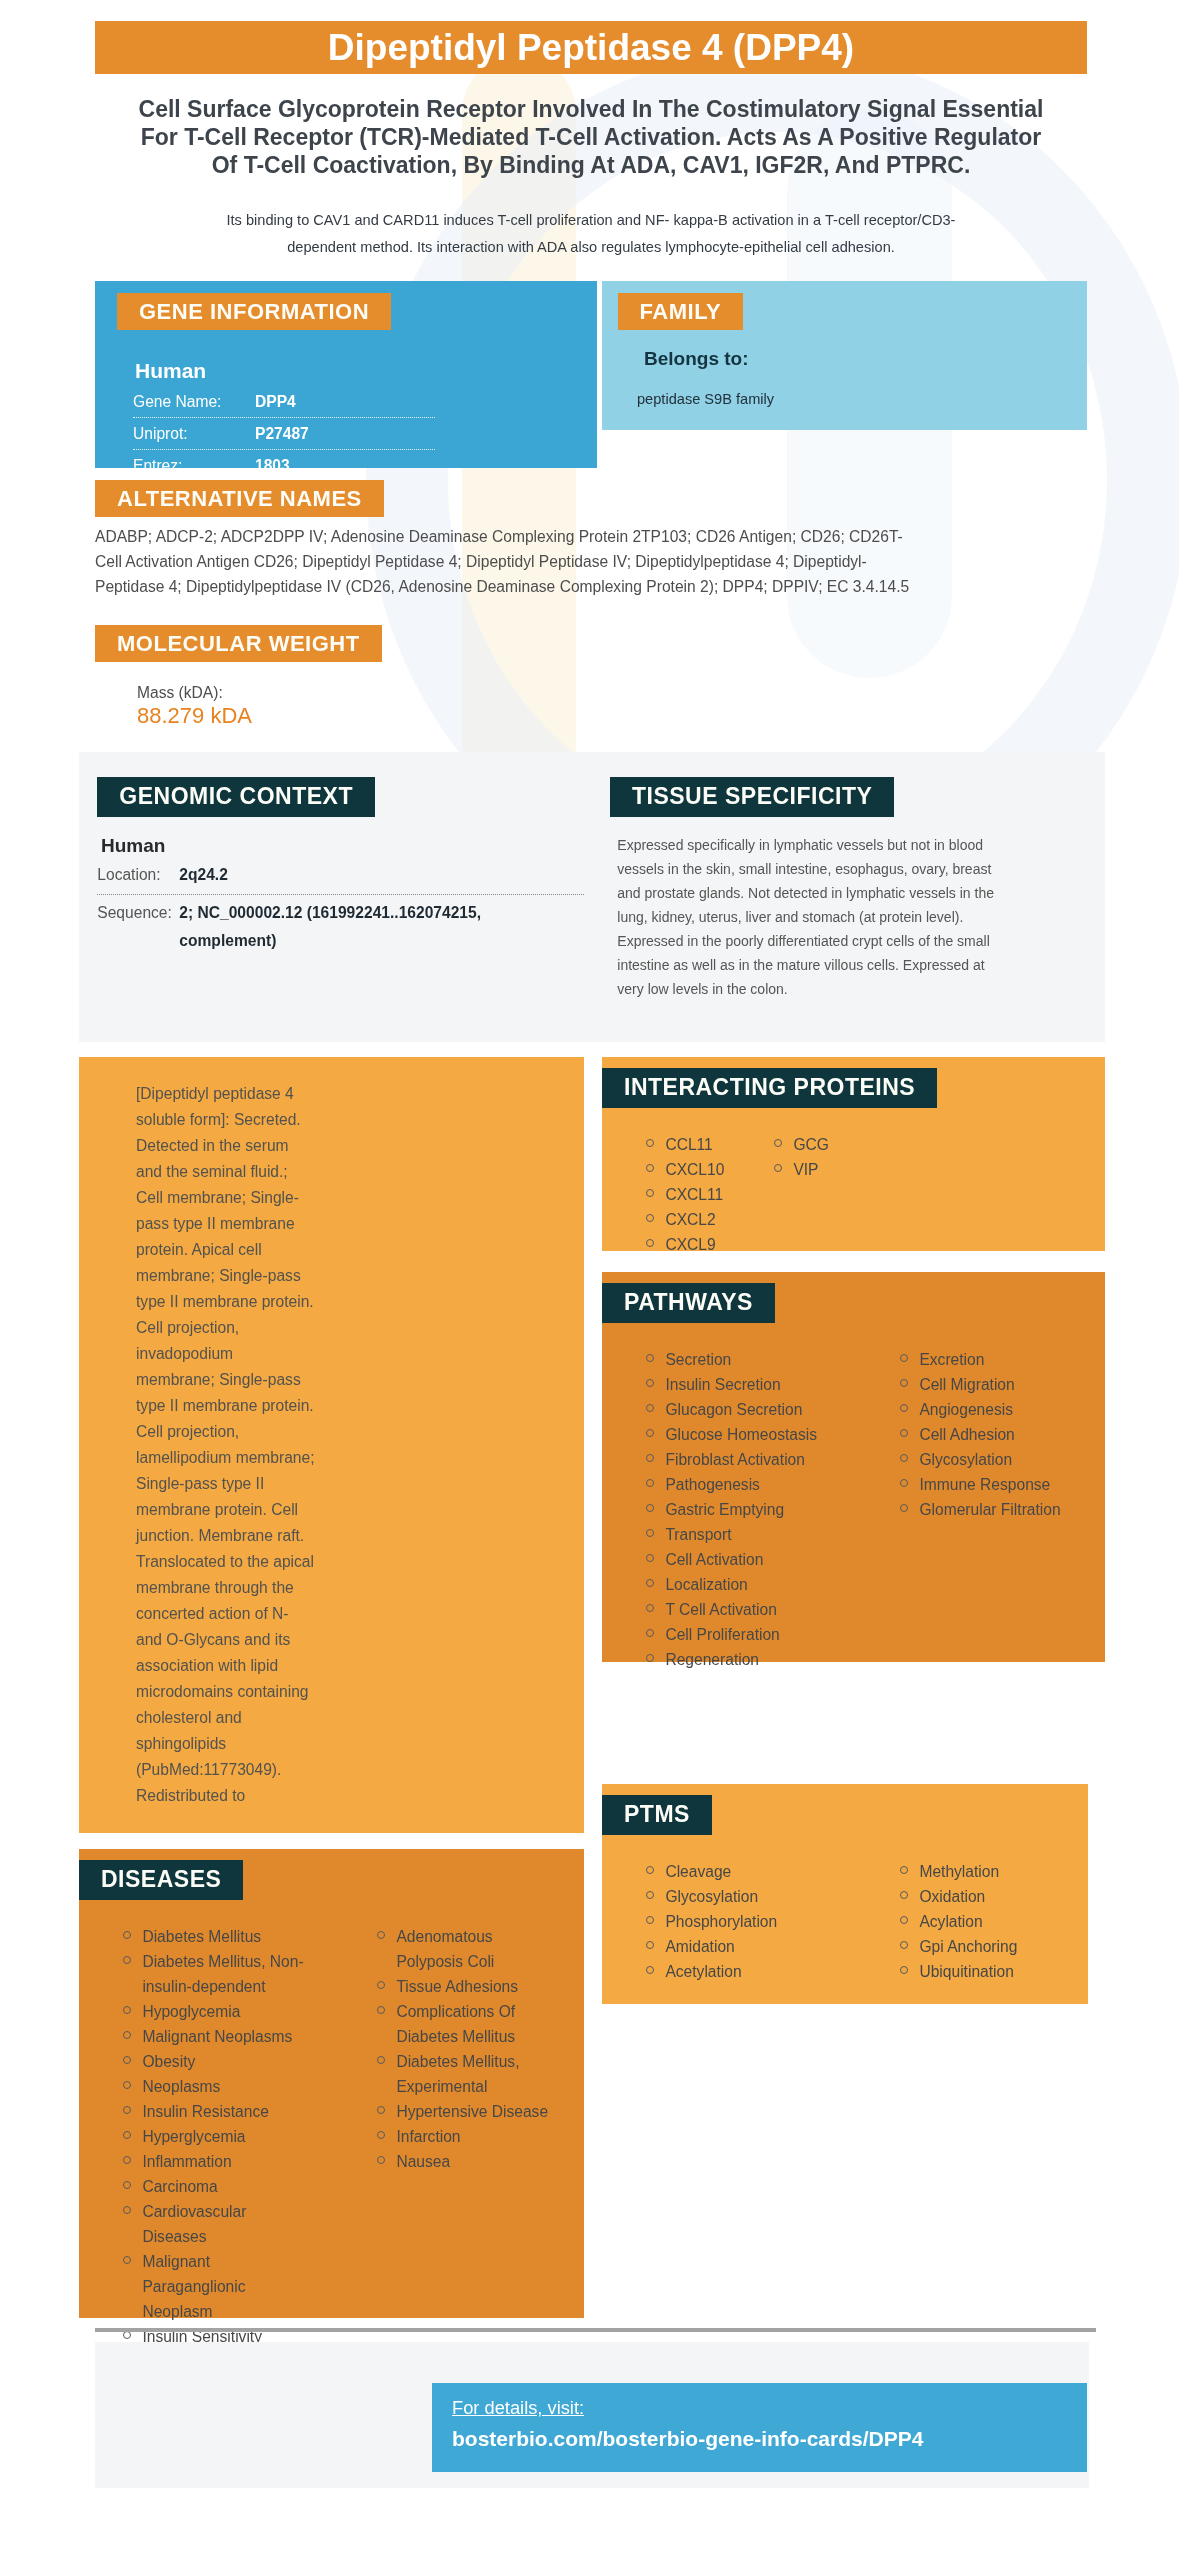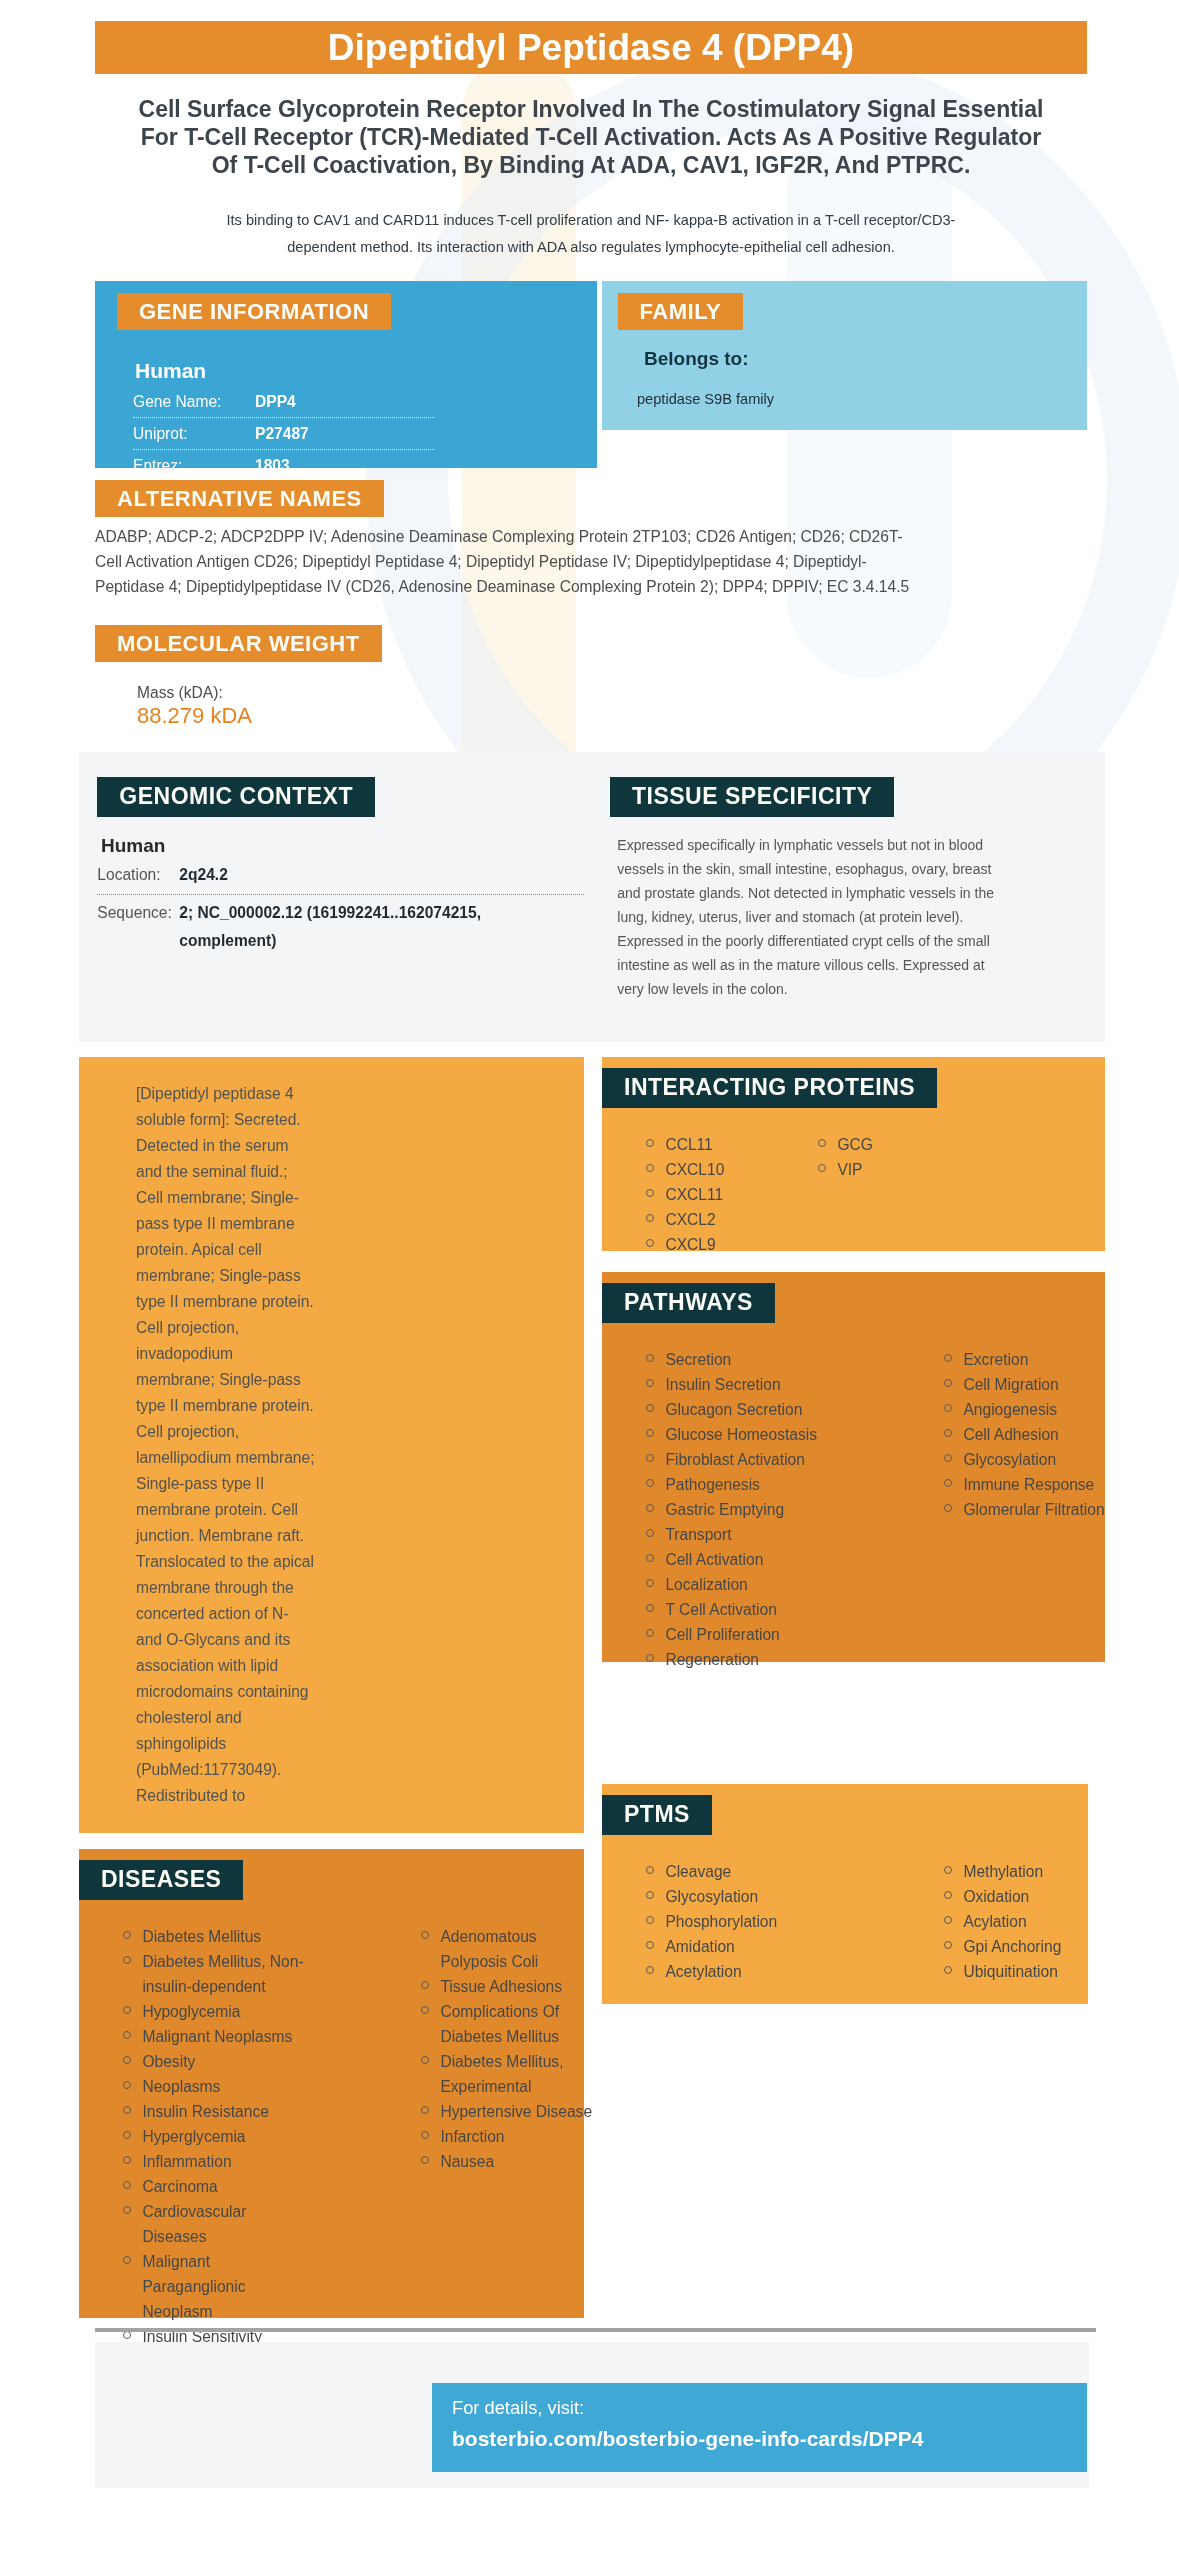--- a/index.html
+++ b/index.html
@@ -79,32 +79,32 @@
   .box{position:absolute;}
   .box.light{background:#F4A942;}
   .box.dark{background:#E0892C;}
   .box .lbl-teal{margin-top:11px;}
   .subcell{left:79px;top:1057px;width:505px;height:776px;}
   .subcell-text{margin:24px 0 0 57px;font-size:15.6px;line-height:26px;color:#53524E;}
   .interact{left:602px;top:1057px;width:503px;height:194px;}
   .pathways{left:602px;top:1272px;width:503px;height:390px;}
   .ptms{left:602px;top:1784px;width:486px;height:220px;}
   .diseases{left:79px;top:1849px;width:505px;height:469px;}
-  .cols{display:flex;padding-left:44px;margin-top:24px;gap:44px;}
+  .cols{display:flex;padding-left:44px;margin-top:24px;}
   .col{list-style:none;margin:0;padding:0;width:254px;flex:none;}
   .col.narrow{width:128px;}
   .col.last{width:auto;}
   .col li{display:flex;align-items:flex-start;font-size:15.6px;line-height:25px;color:#474747;}
   .blt{width:6.4px;height:6.4px;border:1.8px solid #5A5A5A;border-radius:50%;margin:7.3px 11px 0 0;flex:none;}
   .diseases .txt{max-width:167px;}
   
   .divider{left:95px;top:2328px;width:1001px;height:3.7px;background:#A3A3A3;}
   .footer-panel{left:95px;top:2342px;width:994px;height:146px;background:#F3F5F6;}
   .footer-blue{position:absolute;left:337px;top:41px;width:655px;height:89px;background:#3FA8D5;color:#fff;padding-left:20px;box-sizing:border-box;}
-  .f1{margin-top:13.7px;font-size:18.3px;}
+  .f1{margin-top:13.7px;font-size:18.3px;text-decoration:underline;}
   .f2{display:block;margin-top:8.2px;font-size:21px;font-weight:bold;color:#fff;text-decoration:none;}
 </style>
 </head>
 <body>
 
 <div class="page">
 
   <div class="wm wm-band"></div>
   <div class="wm wm-blob"></div>
   <div class="wm wm-ring"></div>

